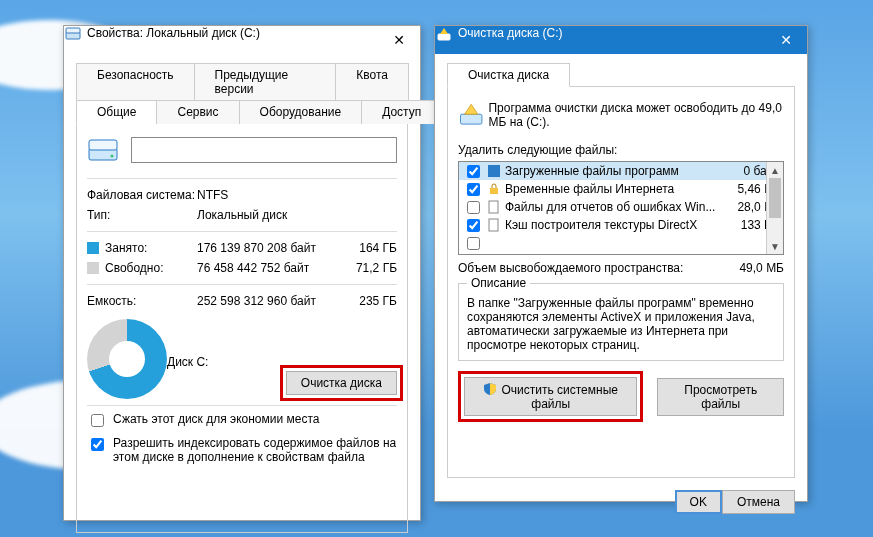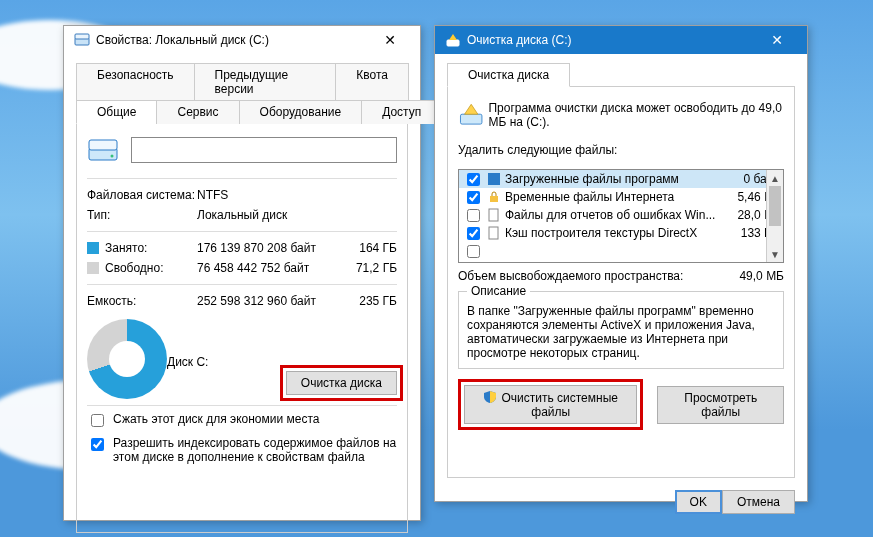--- a/index.html
+++ b/index.html
@@ -1,19 +1,19 @@
 <!DOCTYPE html>
 <html><head>
 <meta charset="utf-8">
 <style>
 html,body{margin:0;padding:0;font-family:"Segoe UI",Tahoma,sans-serif;font-size:12px;color:#000}
 body{width:873px;height:537px;background:linear-gradient(180deg,#5aa5e6 0%,#7ec1ef 40%,#4d98db 80%);position:relative;overflow:hidden}
 .cloud{position:absolute;background:#fff;border-radius:50%;filter:blur(2px);opacity:.95}
 .window{position:absolute;background:#fff;border:1px solid #a0a0a0;box-shadow:2px 2px 8px rgba(0,0,0,.25)}
-.titlebar{height:28px;display:flex;align-items:center;padding:0 10px;position:relative}
+.titlebar{height:28px;display:flex;padding:0 1px;position:relative}
 .titlebar.dark{background:#fff;color:#000}
 .titlebar.blue{background:#1979ca;color:#fff}
 .titlebar .ticon{width:16px;height:16px;margin-right:6px;display:inline-block}
 .titlebar .title{flex:1;font-size:12px}
 .titlebar .close{width:40px;height:28px;display:flex;align-items:center;justify-content:center;font-size:14px;cursor:pointer}
 .body{padding:8px 12px 12px 12px}
 .tabs{display:flex;border-bottom:1px solid #ccc;margin-bottom:0}
 .tab{padding:4px 20px;border:1px solid #ccc;border-bottom:none;background:#fff;margin-right:-1px;position:relative;top:1px;cursor:pointer;font-size:12px}
 .tab.inactive{background:#f7f7f7}
 .tab.active{background:#fff;border-bottom:1px solid #fff}
@@ -33,21 +33,21 @@
 .donut::after{content:"";position:absolute;inset:22px;background:#fff;border-radius:50%}
 .cleanupbtn-wrap{position:absolute;right:-6px;bottom:-2px;border:3px solid #d30000;padding:3px}
 .btn{border:1px solid #adadad;background:#e1e1e1;padding:4px 14px;cursor:pointer;font-size:12px}
 .btn.default{border-color:#4a90d9;box-shadow:0 0 0 1px #4a90d9 inset}
 .btn.disabled{color:#888;cursor:default}
 .checkbox{display:flex;align-items:flex-start;gap:6px;margin-top:6px;font-size:12px}
 .checkbox input{margin-top:2px}
 .btnbar{display:flex;gap:0;justify-content:flex-end;margin-top:12px}
 
 .msg{display:flex;gap:4px;margin:4px 0 10px 0}
-.listlabel{margin:2px 0 12px 0}
+.listlabel{margin:2px 0 4px 0}
 .filelist{border:1px solid #888;height:92px;overflow:hidden;font-size:12px;position:relative}
 .fileitem{display:flex;align-items:center;height:18px;padding:0 4px;gap:4px}
 .fileitem.sel{background:#cde6f7}
 .fileitem .fname{flex:1;white-space:nowrap;overflow:hidden;text-overflow:ellipsis}
 .fileitem .fsize{width:56px;text-align:right}
 .ficon{width:14px;height:14px;display:inline-block}
 .scroll{position:absolute;right:0;top:0;bottom:0;width:16px;background:#f0f0f0;border-left:1px solid #ccc}
 .scroll .thumb{position:absolute;left:2px;right:2px;top:2px;height:40px;background:#c2c2c2}
 .scroll .arr{position:absolute;left:0;right:0;height:16px;display:flex;align-items:center;justify-content:center;color:#555;font-size:10px}
 .freerow{display:flex;justify-content:space-between;margin:6px 0 8px 0}

